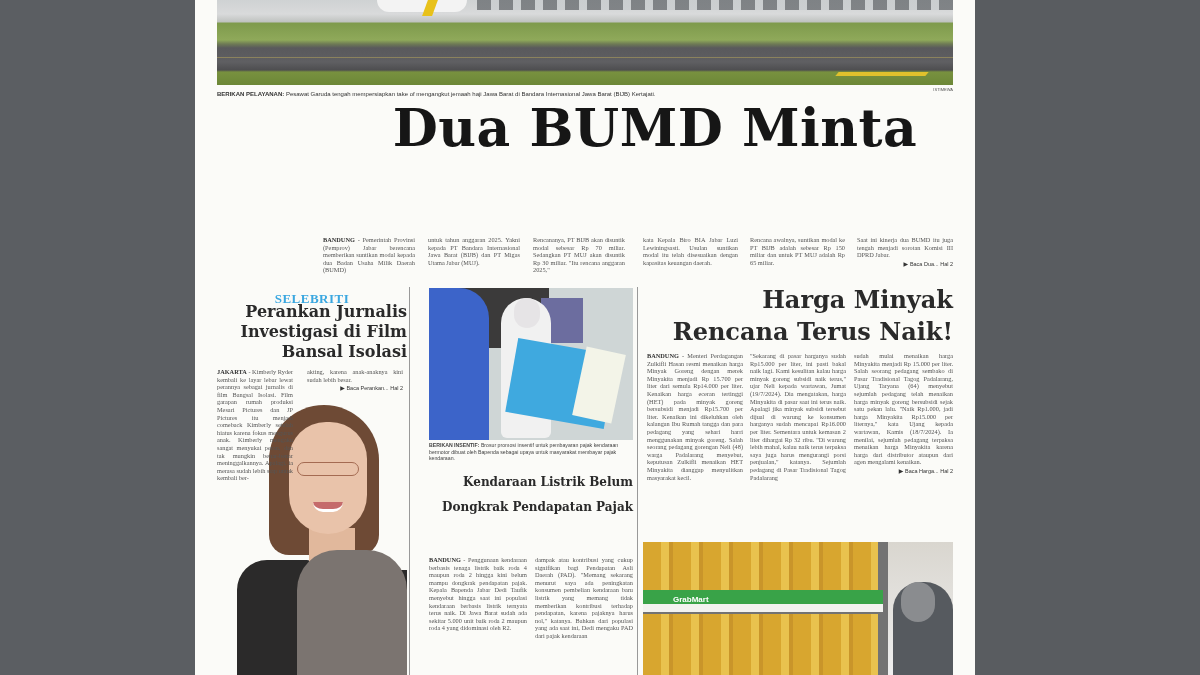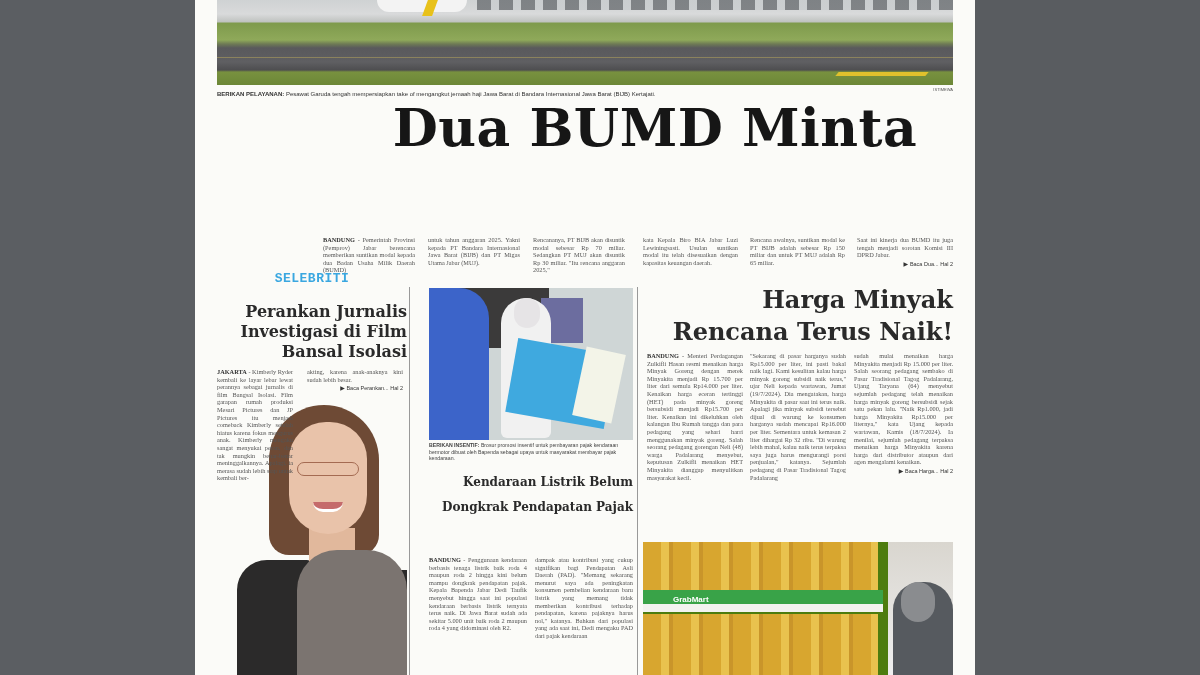--- a/index.html
+++ b/index.html
@@ -31,21 +31,21 @@
   .deck { position: absolute; left: 22px; top: 233px; width: 96px; text-align: right; font-size: 12.5px; line-height: 15px; color: #333; }
   .body-col { position: absolute; font-size: 6.3px; line-height: 7.6px; color: #555; text-align: justify; }
   .body-col b { color: #333; }
   .more { font-family: "Liberation Sans", sans-serif; font-size: 5.5px; color: #333; text-align: right; display: block; margin-top: 2px; }
   .more::before { content: "\25B6  "; font-size: 6px; }
 
   
   .vline { position: absolute; width: 1px; background: #999; }
 
   
-  .kicker { position: absolute; left: 22px; top: 271px; width: 190px; text-align: center; font-family: Liberation Mono, monospace; font-weight: bold;
+  .kicker { position: absolute; left: 22px; top: 291px; width: 190px; text-align: center; font-family: Liberation Serif, serif; font-weight: bold;
     font-size: 13px; color: #3aa7e0; letter-spacing: 0.5px; }
   .sub-head { position: absolute; font-family: "DejaVu Serif", serif; font-weight: bold; color: #2a2a2a; text-align: right; }
   .celeb-head { left: 22px; top: 302px; width: 190px; font-size: 16px; line-height: 20px; }
   .portrait { position: absolute; left: 22px; top: 400px; width: 190px; height: 275px; overflow: hidden; }
   .portrait .hair { position: absolute; left: 52px; top: 5px; width: 110px; height: 150px; background: #6e4a35; border-radius: 55px 55px 20px 20px; }
   .portrait .face { position: absolute; left: 72px; top: 22px; width: 78px; height: 112px; background: #e9c3aa; border-radius: 38px 38px 40px 40px; }
   .portrait .glasses { position: absolute; left: 80px; top: 62px; width: 62px; height: 14px; border: 1.5px solid #a46b52; border-radius: 8px; }
   .portrait .smile { position: absolute; left: 96px; top: 102px; width: 30px; height: 10px; border-bottom: 3px solid #fff; border-radius: 0 0 14px 14px; background: #c56b6b; }
   .portrait .neck { position: absolute; left: 92px; top: 128px; width: 46px; height: 40px; background: #e1b89c; }
   .portrait .top { position: absolute; left: 80px; top: 150px; width: 110px; height: 130px; background: #7b7470; border-radius: 40px 40px 0 0; }
@@ -59,21 +59,21 @@
   .photo-mid .woman { position: absolute; left: 72px; top: 10px; width: 50px; height: 140px; background: #f1f1f1; border-radius: 25px 25px 6px 6px; }
   .photo-mid .hijab { position: absolute; left: 85px; top: 10px; width: 26px; height: 30px; background: #e6e4e6; border-radius: 13px; }
   .photo-mid .sleeve { position: absolute; left: 0; top: 0; width: 60px; height: 152px; background: #3c64c9; border-radius: 0 30px 0 0; }
   .photo-mid .flyer { position: absolute; left: 82px; top: 58px; width: 100px; height: 75px; background: #3fa9df; transform: rotate(10deg); }
   .photo-mid .flyer2 { position: absolute; left: 150px; top: 62px; width: 40px; height: 70px; background: #f3f4e8; transform: rotate(12deg); }
   .caption-mid { position: absolute; left: 234px; top: 442px; width: 204px; font: 5.2px/6.6px "Liberation Sans", sans-serif; color: #444; }
   .ev-head { left: 234px; top: 470px; width: 204px; font-size: 12px; line-height: 25px; }
 
   
   .oil-head { left: 452px; top: 284px; width: 306px; font-size: 24px; line-height: 32px; }
-  .photo-right { position: absolute; left: 448px; top: 542px; width: 310px; height: 133px; overflow: hidden; background: #4d7c0f; }
+  .photo-right { position: absolute; left: 448px; top: 542px; width: 310px; height: 133px; overflow: hidden; background: #737373; }
   .photo-right .shelf { position: absolute; left: 0; width: 240px; height: 8px; background: #39a348; }
   .photo-right .bottles { position: absolute; left: 0; width: 235px; background: repeating-linear-gradient(to right, #d8a62f 0 18px, #e9c24e 18px 26px, #c9952a 26px 30px); }
   .photo-right .shopper { position: absolute; left: 250px; top: 40px; width: 60px; height: 93px; background: #565a5f; border-radius: 28px 28px 0 0; }
   .photo-right .hijab { position: absolute; left: 258px; top: 40px; width: 34px; height: 40px; background: #8a8c8f; border-radius: 17px; }
   .photo-right .rack { position: absolute; left: 245px; top: 0; width: 65px; height: 133px; background: linear-gradient(#d9d6cf, #efefef); z-index: 0; }
   .grabmart { position: absolute; left: 30px; top: 53px; font: bold 8px "Liberation Sans", sans-serif; color: #fff; z-index: 2; }
 </style>
 </head>
 <body>
 

